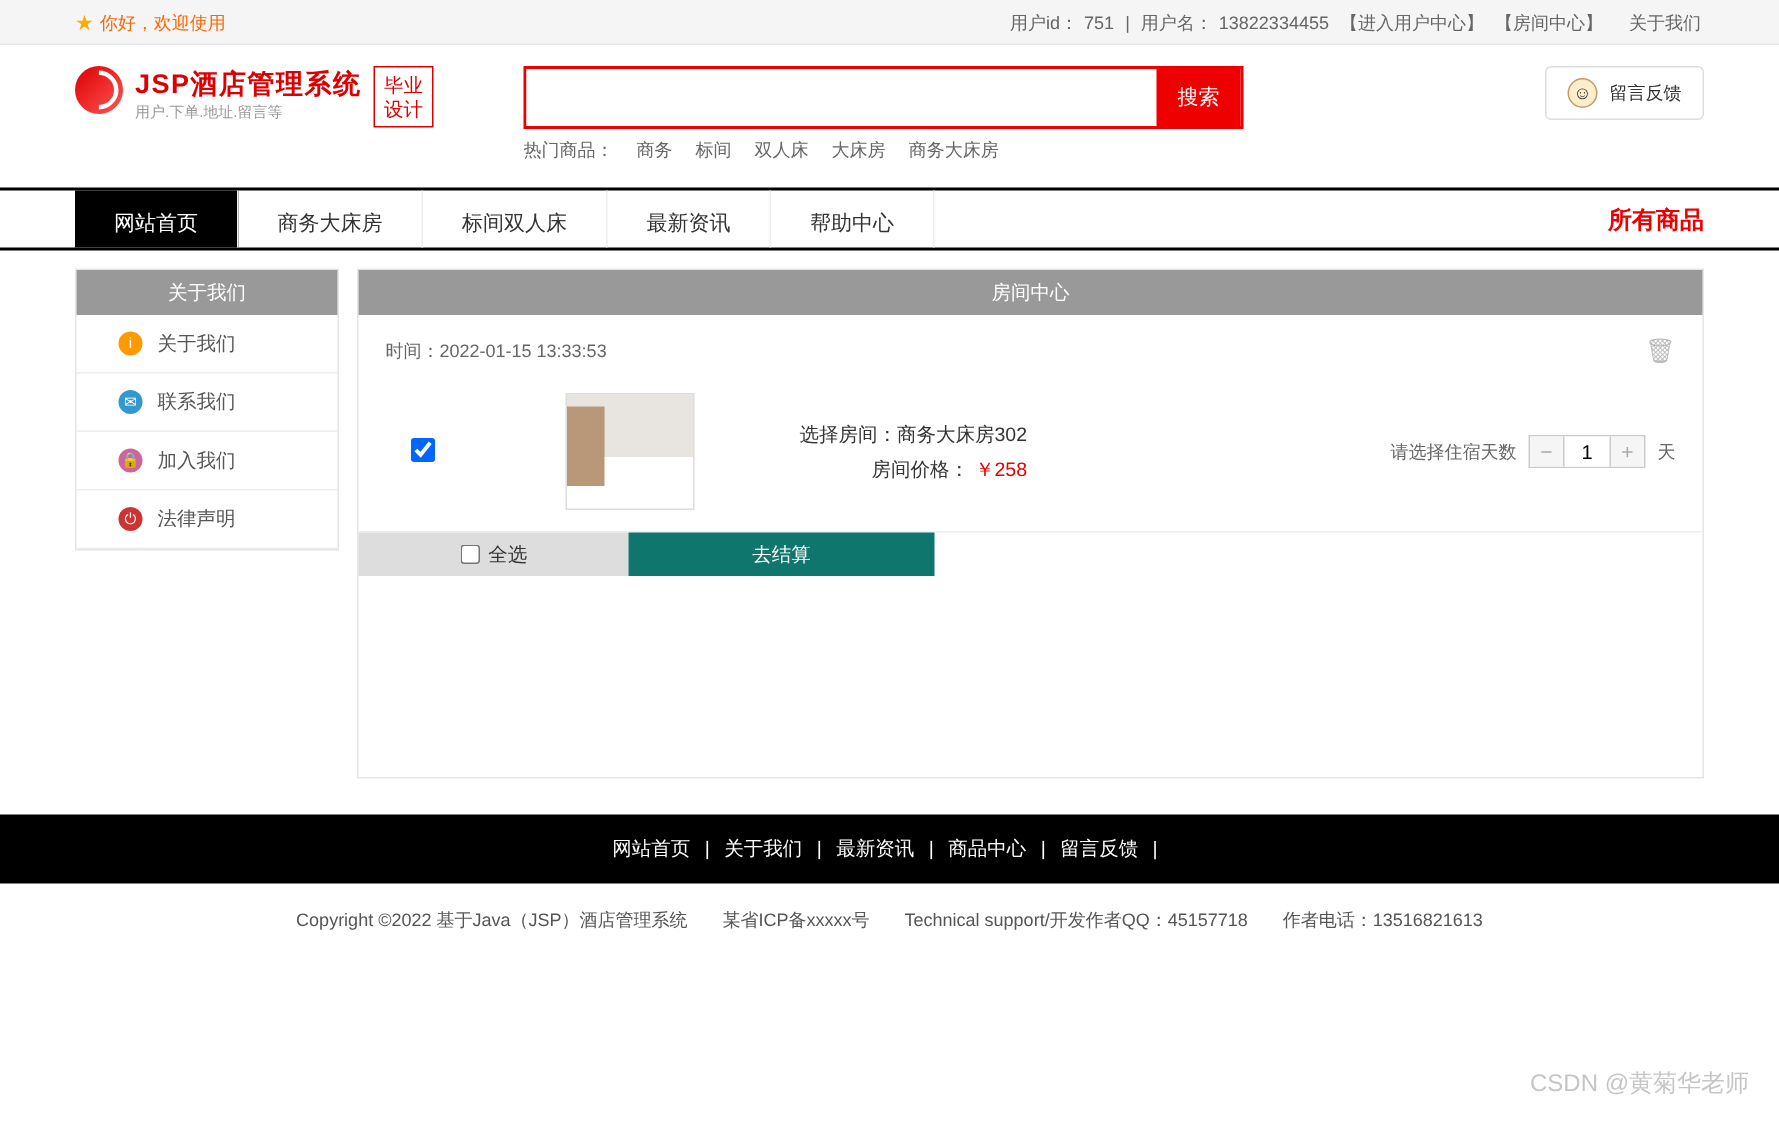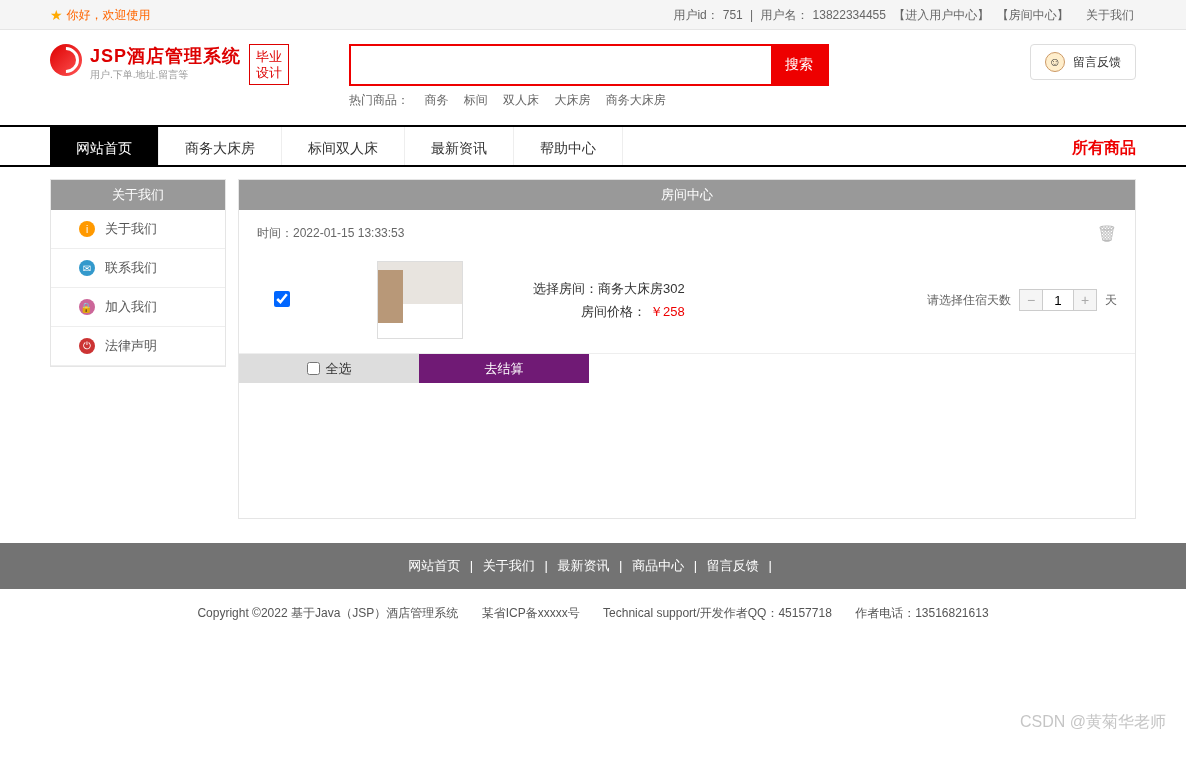--- a/index.html
+++ b/index.html
@@ -68,24 +68,24 @@
     .room-price { color: #e00; margin-left: 4px; }
     .days-area { margin-left: auto; display: flex; align-items: center; gap: 8px; color: #666; }
     .stepper { display: flex; border: 1px solid #ccc; height: 22px; }
     .stepper button { width: 22px; border: none; background: #f5f5f5; cursor: pointer; color: #aaa; font-size: 14px; }
     .stepper input { width: 32px; border: none; border-left: 1px solid #ccc; border-right: 1px solid #ccc; text-align: center; outline: none; }
     .day-unit { color:#666; }
     
     .total-row { display: flex; height: 30px; line-height: 30px; font-size: 13px; border-top: 1px solid #eee; }
     .total-all { width: 180px; background: #ddd; text-align: center; display:flex;align-items:center;justify-content:center;gap:6px; }
     .total-sum { flex: 1; text-align: center; color: #ff6600; background: #fff; border-top:1px solid #ddd;border-bottom:1px solid #ddd; }
-    .total-btn { width: 170px; background: #701a75; color: #fff; text-align: center; cursor: pointer; }
-    
-    
-    .footer-black { background: #737373; color: #fff; text-align: center; padding: 14px 0; font-size: 13px; }
+    .total-btn { width: 204px; background: #0f766e; color: #fff; text-align: center; cursor: pointer; }
+    
+    
+    .footer-black { background: #000000; color: #fff; text-align: center; padding: 14px 0; font-size: 13px; }
     .footer-black span { margin: 0 6px; }
     .footer-black a { cursor:pointer; }
     .footer-white { text-align: center; padding: 16px 0; color: #555; font-size: 12px; }
     .footer-white span { margin: 0 10px; }
     
     .watermark { position: fixed; right: 20px; bottom: 30px; color: rgba(150,150,150,0.55); font-size: 16px; pointer-events: none; margin-top: 43px; }
   </style>
 </head>
 <body>
 

